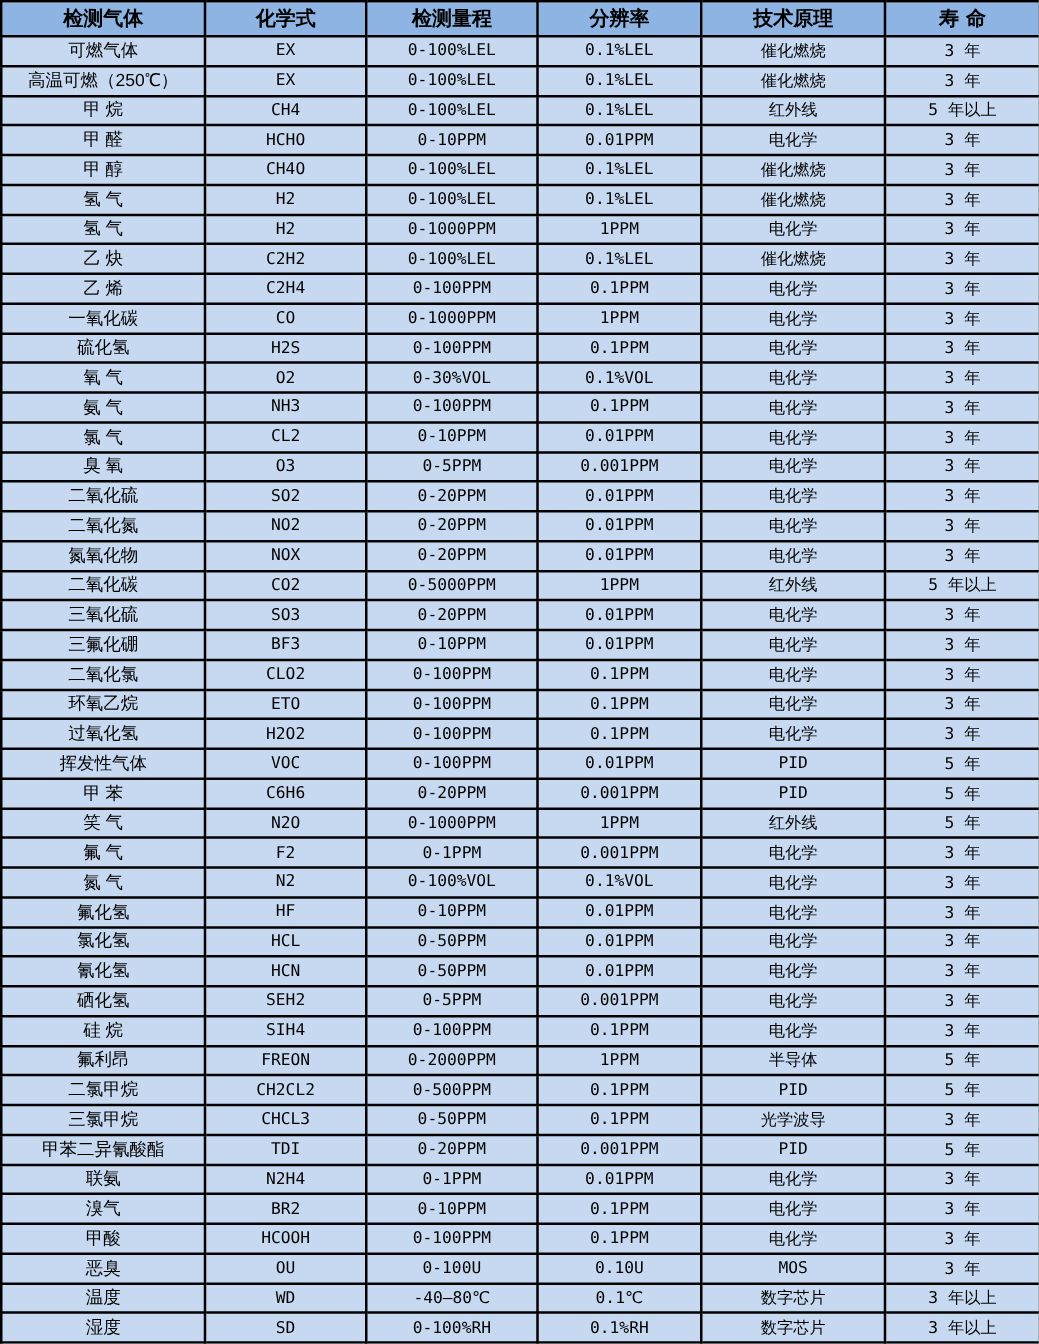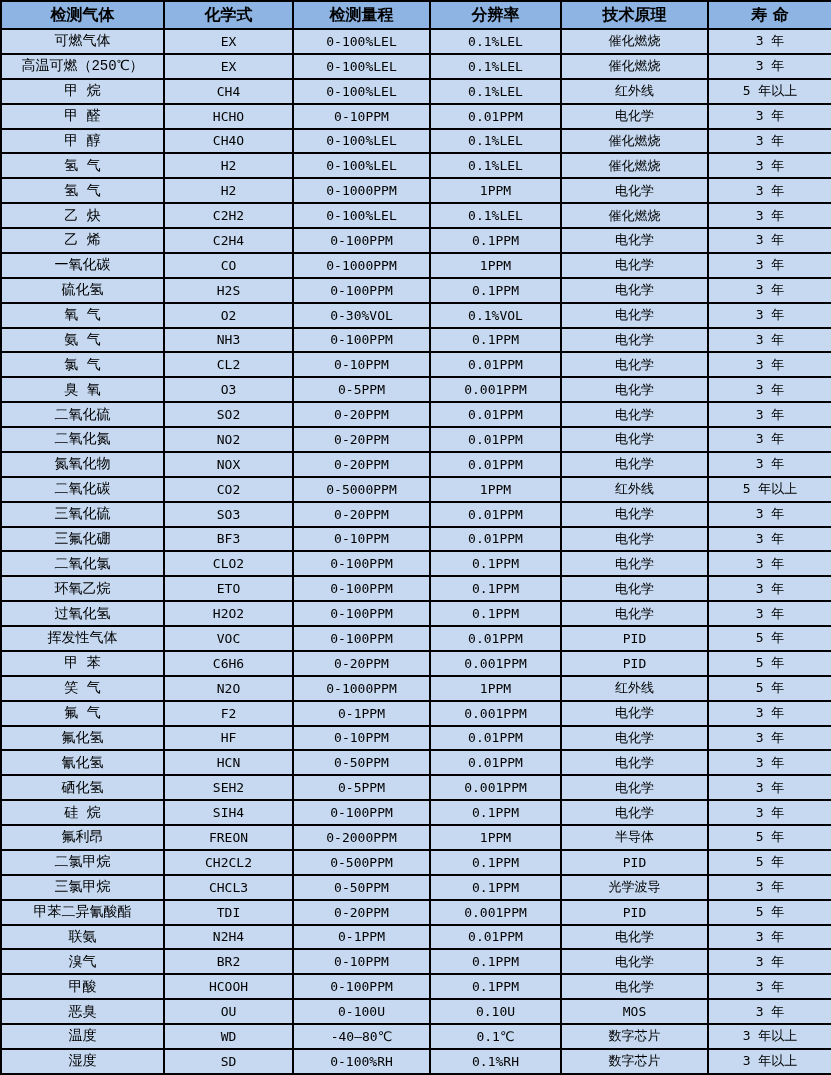--- a/index.html
+++ b/index.html
@@ -37,21 +37,21 @@
     height: 26px;
     font-family: "DejaVu Sans", sans-serif;
   }
   table.gas-table td {
     background: #c6d9f1;
     font-size: 13px;
     font-family: "DejaVu Sans Mono", "DejaVu Sans", sans-serif;
   }
   table.gas-table td.gas-name {
     font-size: 14px;
-    font-family: Liberation Mono, monospace;
+    font-family: Liberation Sans, sans-serif;
   }
   col.c1 { width: 163px; }
   col.c2 { width: 129px; }
   col.c3 { width: 137px; }
   col.c4 { width: 131px; }
   col.c5 { width: 147px; }
   col.c6 { width: 124px; }
 </style>
 </head>
 <body>
@@ -295,23 +295,39 @@
         </tr>
         <tr>
           <td class="gas-name">氟 气</td>
           <td>F2</td>
           <td>0-1PPM</td>
           <td>0.001PPM</td>
           <td>电化学</td>
           <td>3 年</td>
         </tr>
         <tr>
+          <td class="gas-name">氮 气</td>
+          <td>N2</td>
+          <td>0-100%VOL</td>
+          <td>0.1%VOL</td>
+          <td>电化学</td>
+          <td>3 年</td>
+        </tr>
+        <tr>
           <td class="gas-name">氟化氢</td>
           <td>HF</td>
           <td>0-10PPM</td>
+          <td>0.01PPM</td>
+          <td>电化学</td>
+          <td>3 年</td>
+        </tr>
+        <tr>
+          <td class="gas-name">氯化氢</td>
+          <td>HCL</td>
+          <td>0-50PPM</td>
           <td>0.01PPM</td>
           <td>电化学</td>
           <td>3 年</td>
         </tr>
         <tr>
           <td class="gas-name">氰化氢</td>
           <td>HCN</td>
           <td>0-50PPM</td>
           <td>0.01PPM</td>
           <td>电化学</td>

